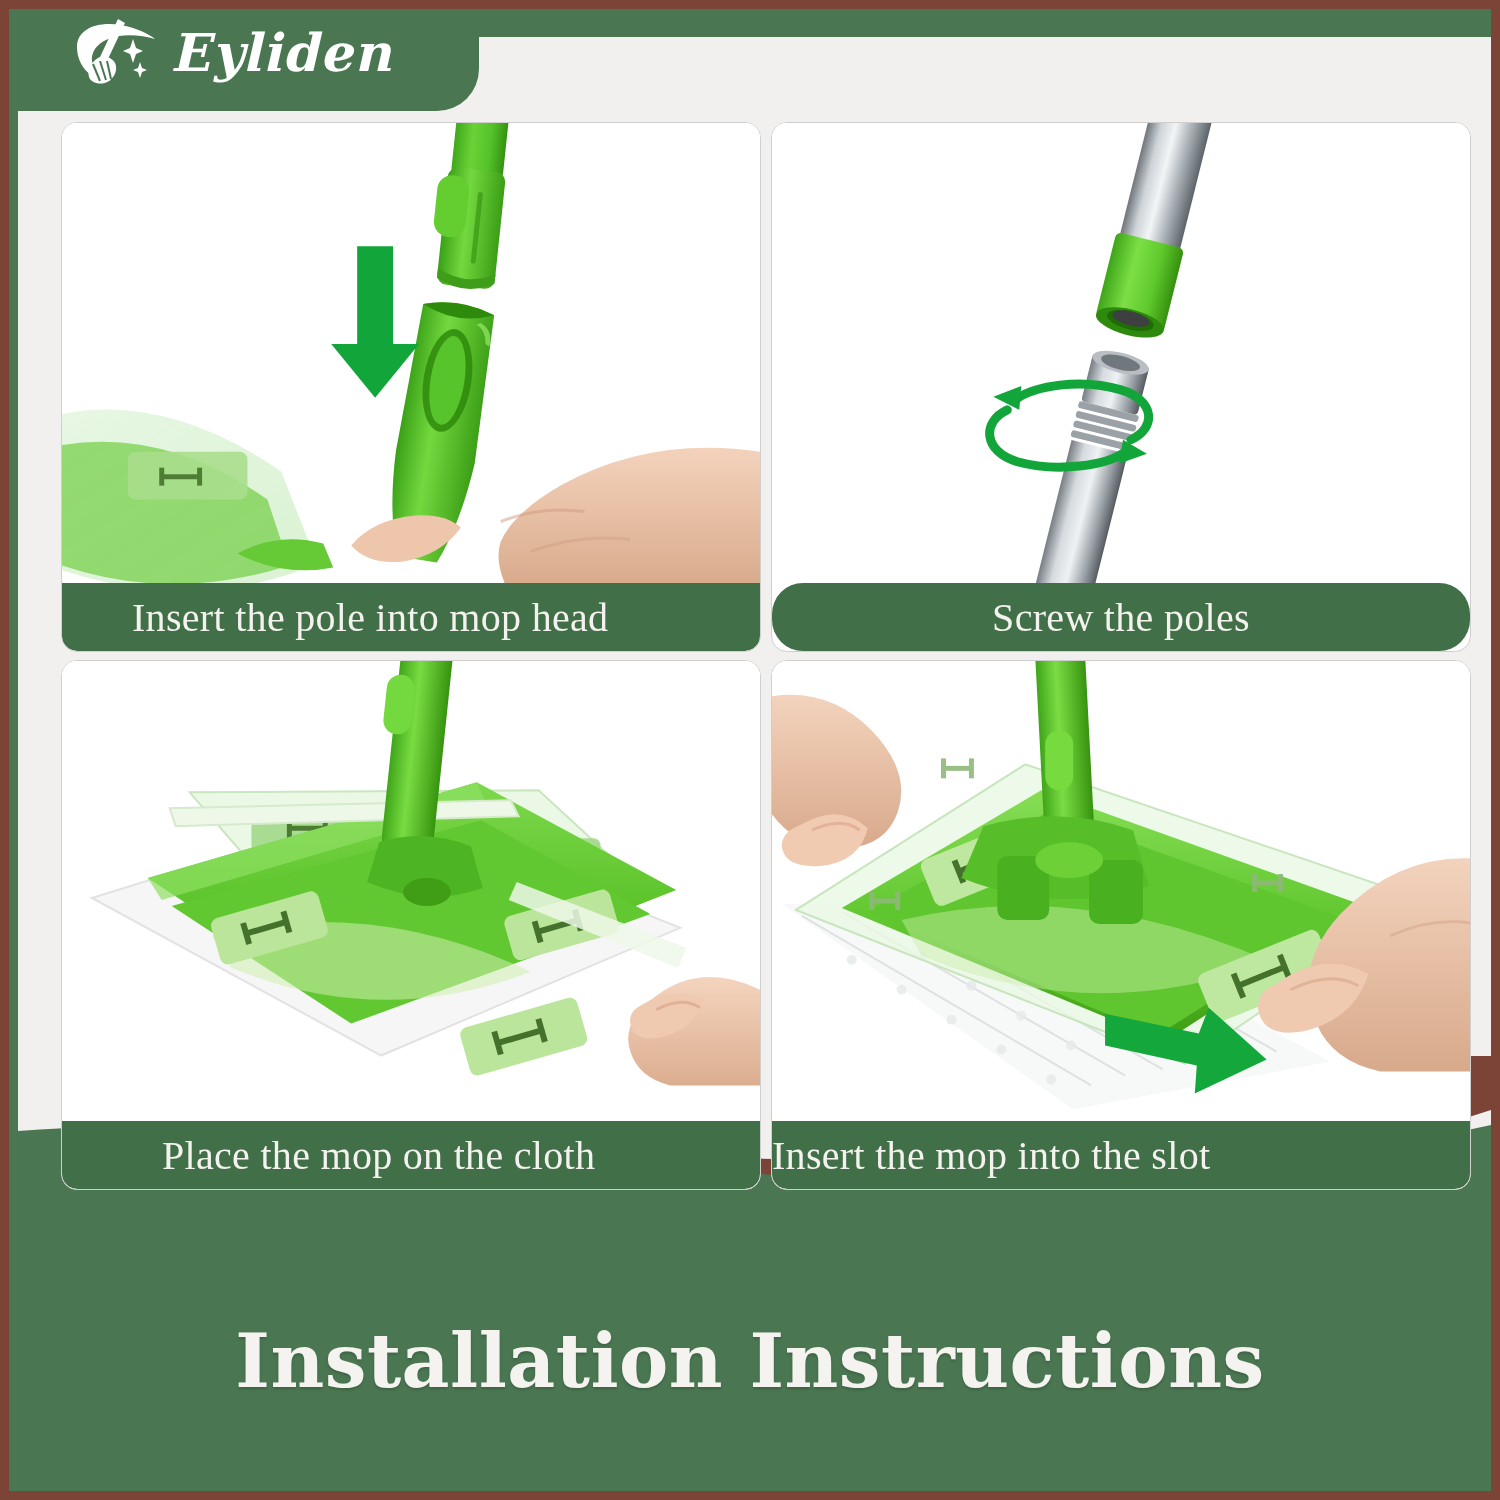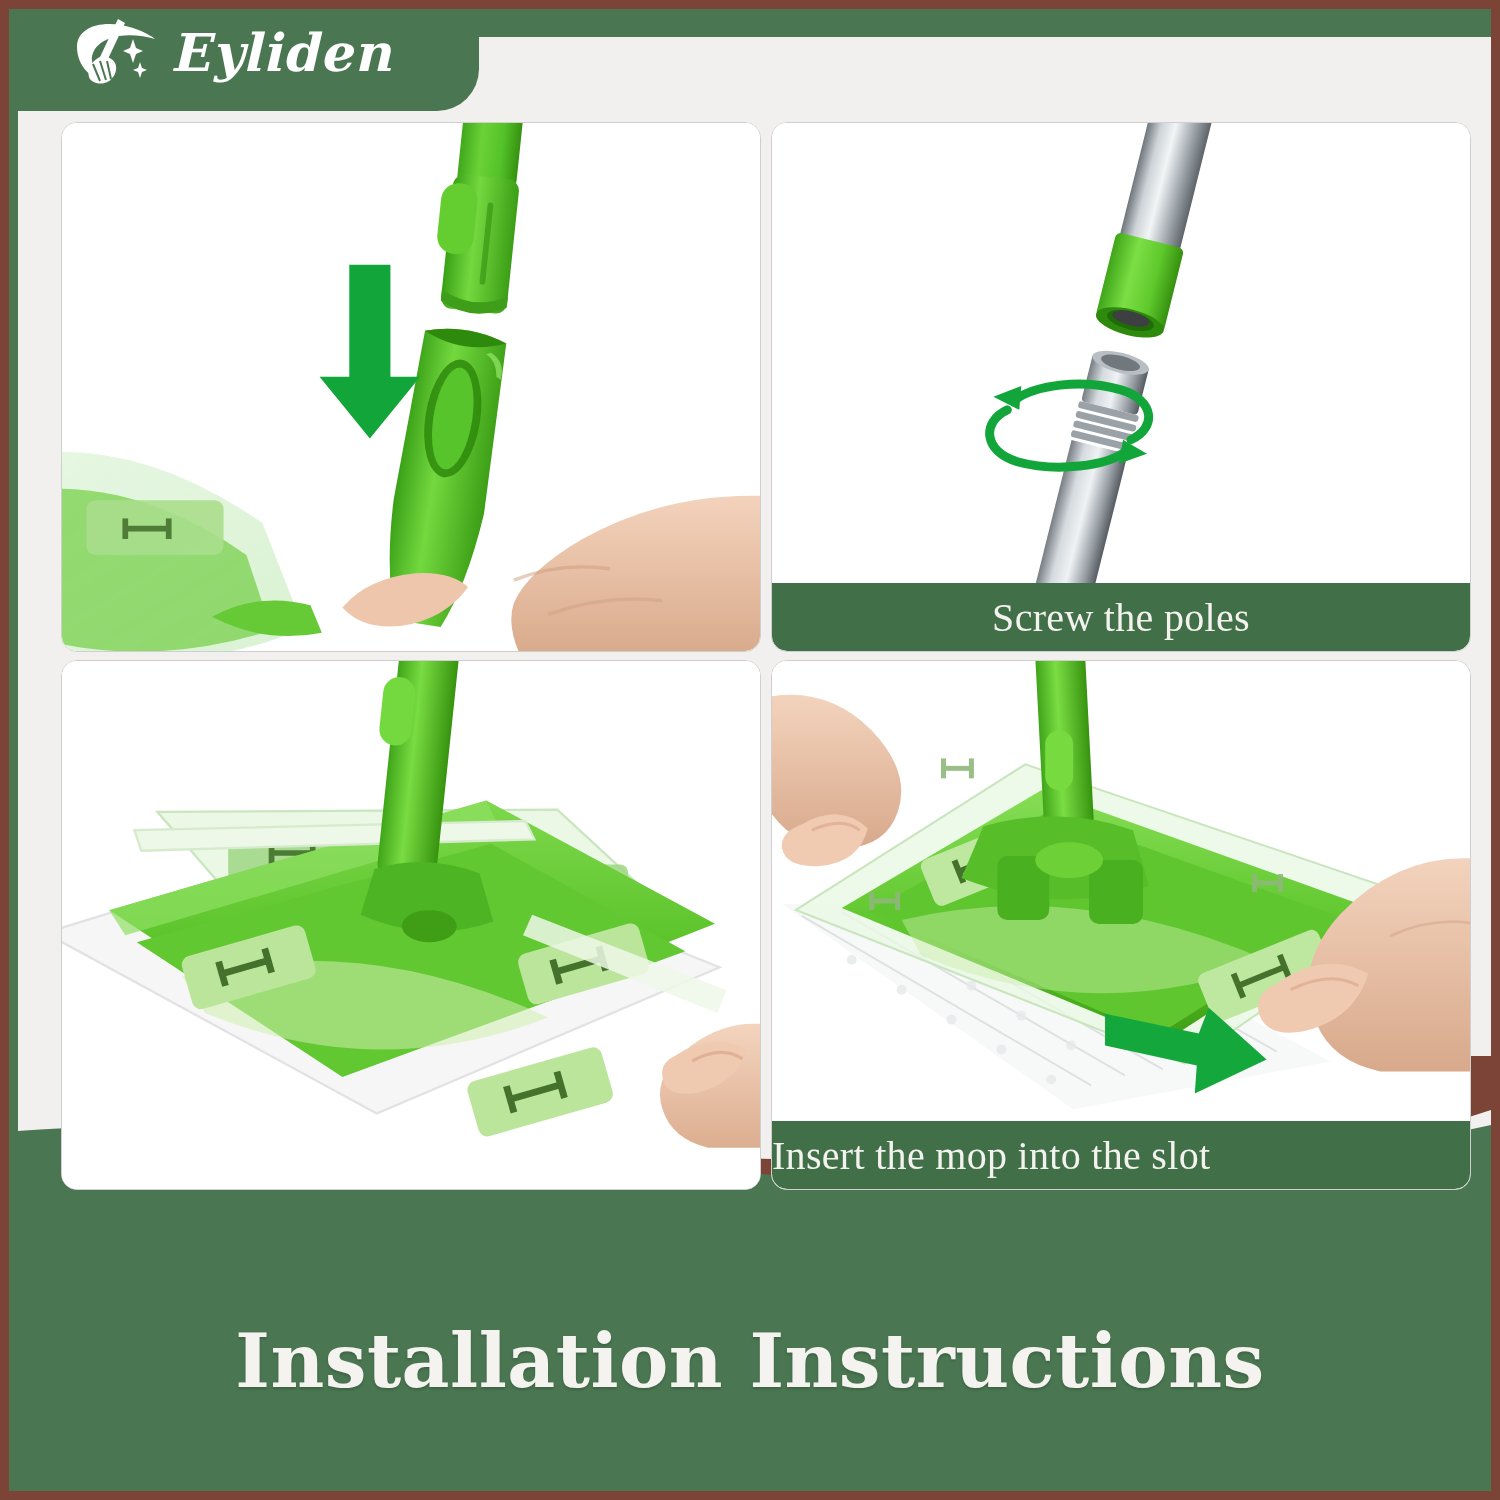--- a/index.html
+++ b/index.html
@@ -86,21 +86,21 @@
     background:#417048;
     color:#F4F2EE;
     display:flex;align-items:center;
     font-family:"Liberation Serif", serif;
     font-size:40px;
     letter-spacing:.3px;
     border-bottom-left-radius:15px;
     border-bottom-right-radius:15px;
   }
   .cap-left{justify-content:flex-start;padding-left:70px;}
-  .cap-center{justify-content:center;}
+  .cap-center{justify-content:center;border-radius:31px;}
   .cap-c3{justify-content:flex-start;padding-left:100px;}
   .cap-c4{justify-content:flex-start;}
 
   
   .title-wrap{
     position:absolute;left:0;bottom:0;width:100%;height:300px;
     z-index:4;
     display:flex;align-items:center;justify-content:center;
   }
   .title{
@@ -208,20 +208,21 @@
           </g>
 
           <g>
             <path d="M700,330 q-110,-16 -200,34 q-48,28 -60,56 q-6,18 4,42 l256,0 Z" fill="url(#skin1)"></path>
             <path d="M290,424 q22,-26 64,-30 q30,-2 46,12 q-20,28 -58,34 q-34,4 -52,-16 Z" fill="#EDC6AC"></path>
             <path d="M440,400 q40,-16 84,-10" stroke="#CE9C7D" stroke-width="3" fill="none" opacity=".5"></path>
             <path d="M470,430 q50,-18 100,-12" stroke="#CE9C7D" stroke-width="3" fill="none" opacity=".4"></path>
           </g>
         </svg>
       </div>
+      <div class="caption cap-left">Insert the pole into mop head</div>
     </div>
 
     <div class="card">
       <div class="photo">
         <svg viewBox="0 0 700 462" width="100%" height="100%" preserveAspectRatio="xMidYMid slice">
           <defs>
             <linearGradient id="steel" x1="0" y1="0" x2="1" y2="0">
               <stop offset="0" stop-color="#6E757B"></stop>
                 <stop offset=".22" stop-color="#CDD3D7"></stop>
               <stop offset=".45" stop-color="#F2F5F6"></stop>
@@ -351,20 +352,21 @@
           <path d="M318,182 q46,-14 92,4 l12,42 q-56,20 -116,-6 Z" fill="#4DB524"></path>
           <ellipse cx="366" cy="232" rx="24" ry="14" fill="#3F9E16"></ellipse>
 
           <g>
             <path d="M700,330 q-58,-28 -104,6 q-36,26 -26,56 q8,26 40,34 l90,0 Z" fill="url(#skin3)"></path>
             <path d="M580,346 q34,-22 64,-6 q-10,30 -44,38 q-28,4 -30,-14 q-2,-12 10,-18 Z" fill="#F0CAB0"></path>
             <path d="M596,350 q26,-14 44,-2" stroke="#D5A183" stroke-width="3" fill="none" opacity=".6"></path>
           </g>
         </svg>
       </div>
+      <div class="caption cap-c3">Place the mop on the cloth</div>
     </div>
 
     <div class="card">
       <div class="photo">
         <svg viewBox="0 0 700 462" width="100%" height="100%" preserveAspectRatio="xMidYMid slice">
           <defs>
             <linearGradient id="g4pole" x1="0" y1="0" x2="1" y2="0">
               <stop offset="0" stop-color="#3FA519"></stop>
                 <stop offset=".4" stop-color="#7BDD44"></stop>
               <stop offset="1" stop-color="#37930F"></stop>

